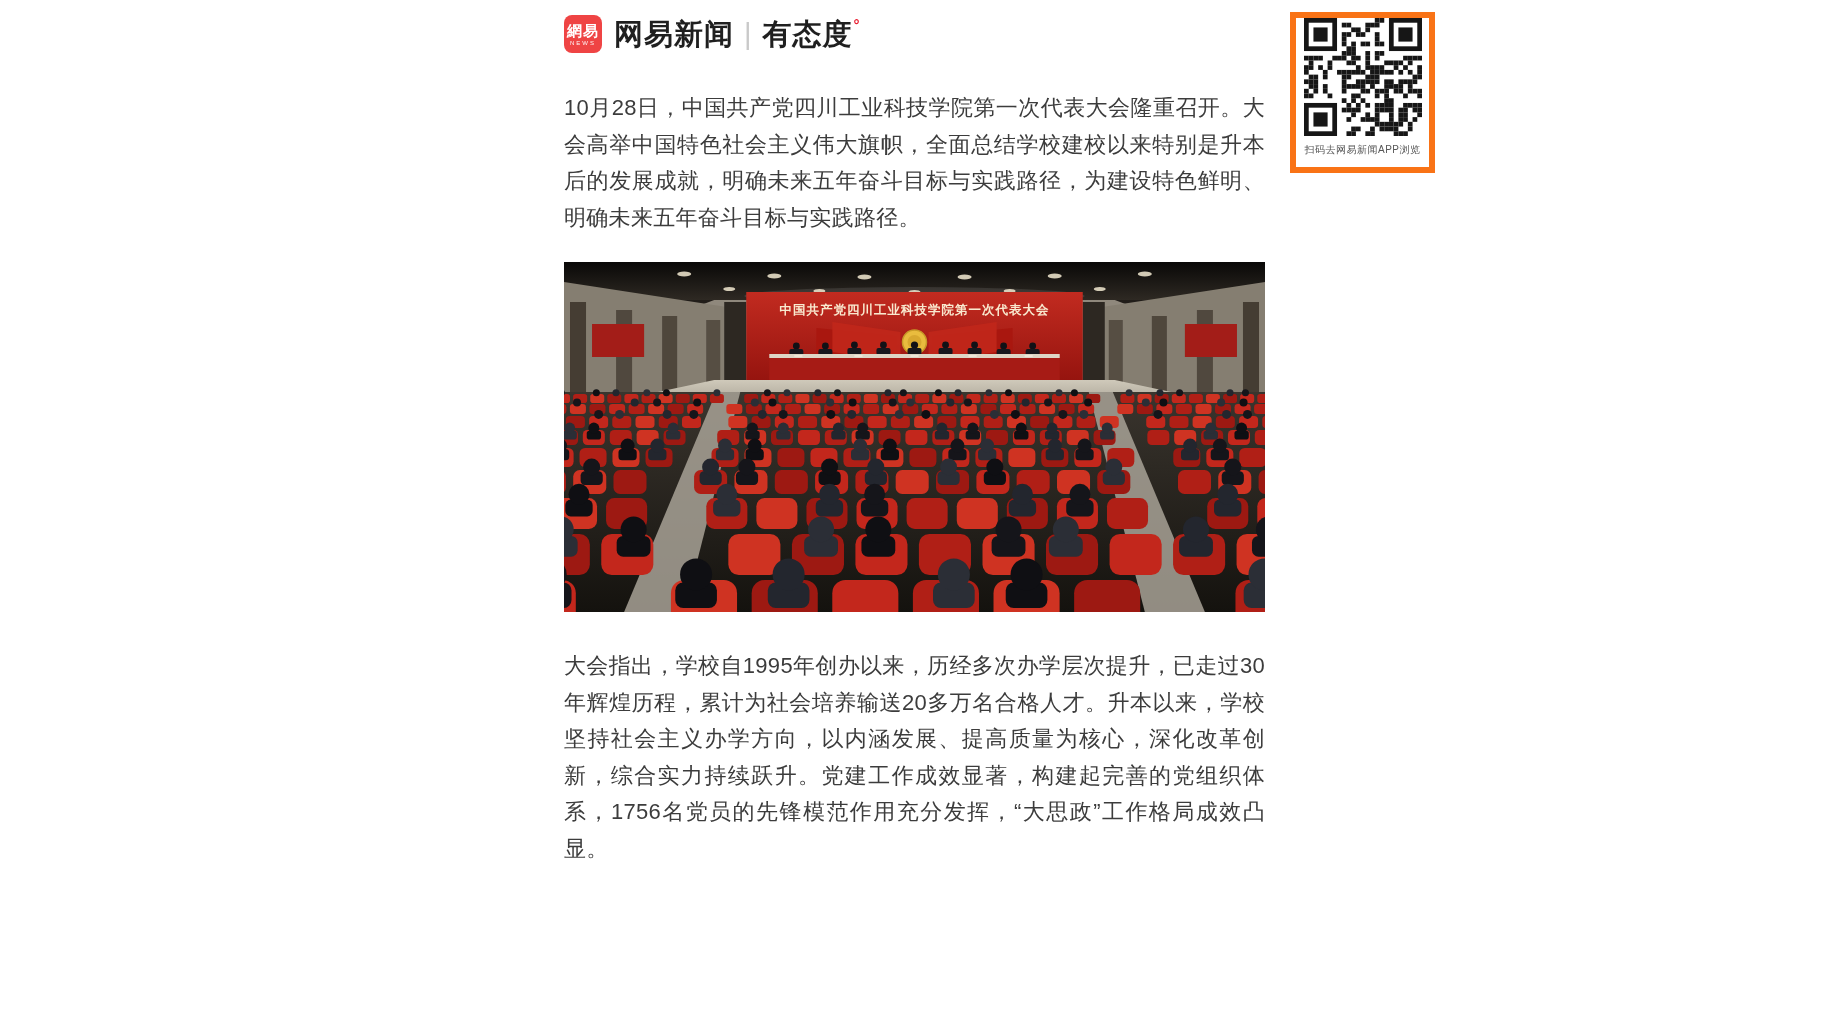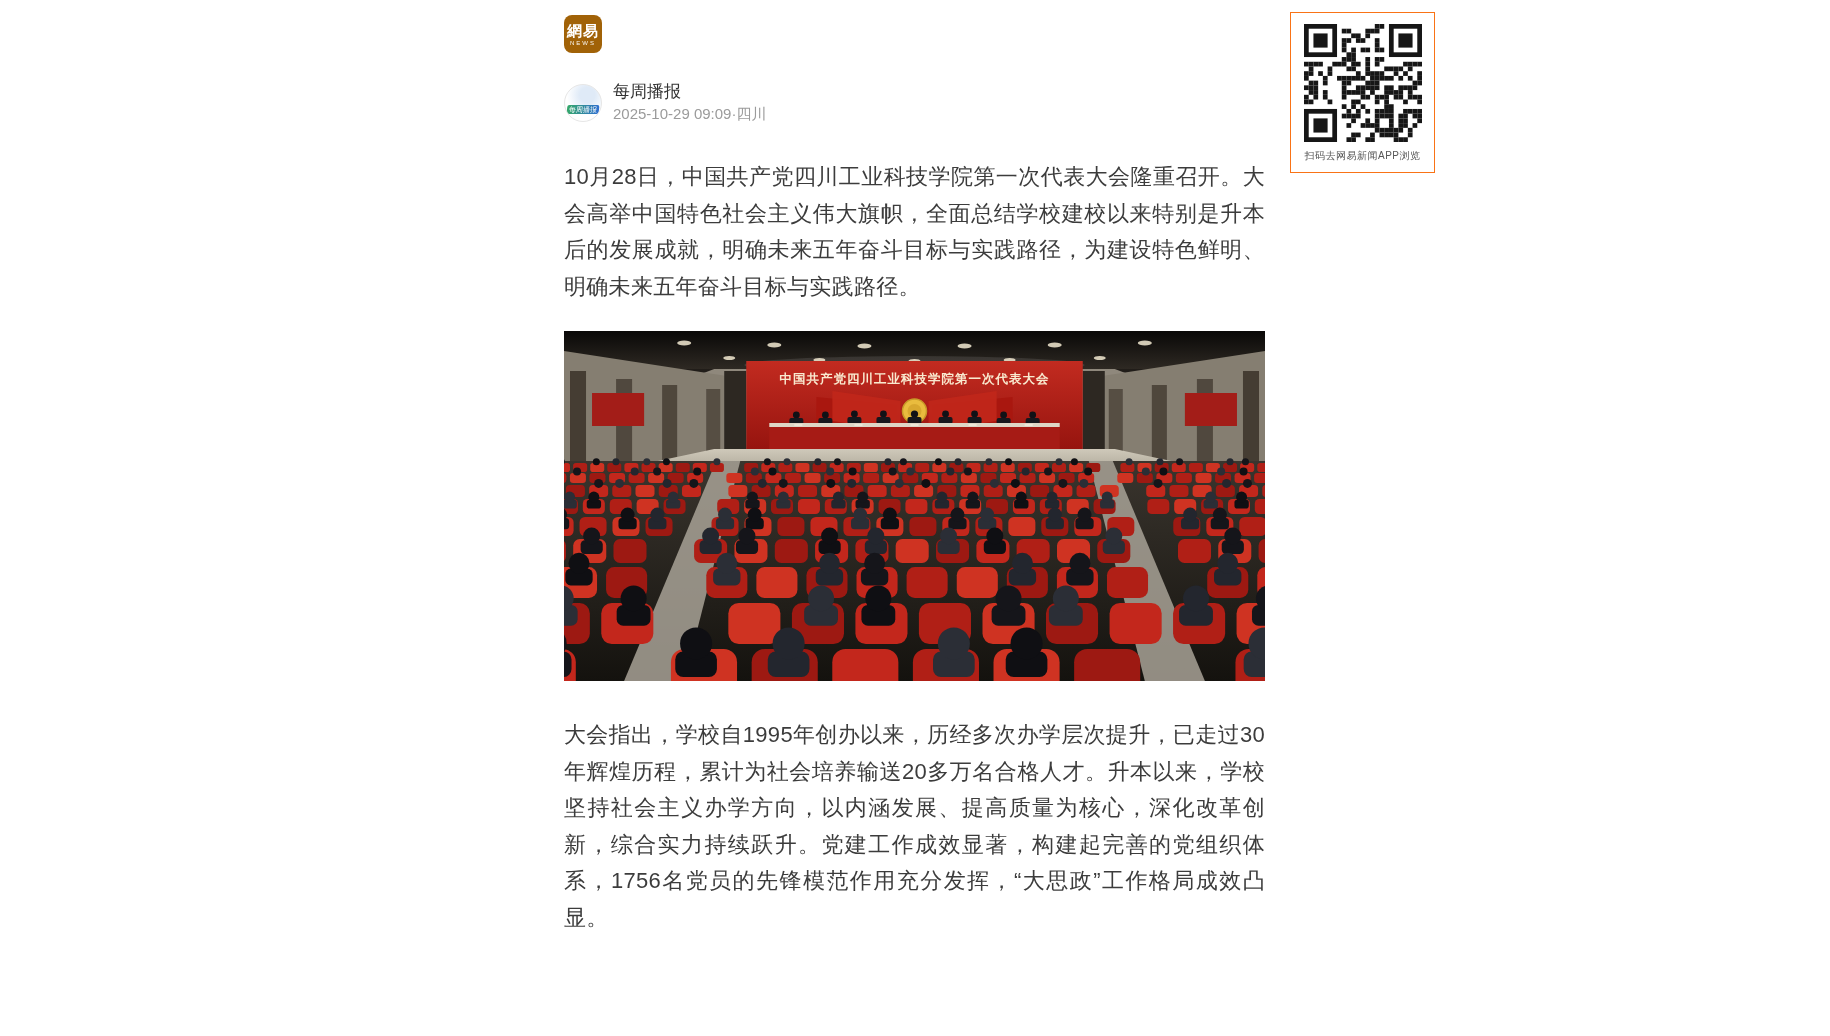--- a/index.html
+++ b/index.html
@@ -2,21 +2,21 @@
 <html><head>
 <meta charset="utf-8">
 <style>
   html,body{margin:0;padding:0;background:#fff;}
   .page{position:relative;width:1830px;height:1036px;background:#fff;overflow:hidden;
         font-family:"Liberation Sans","DejaVu Sans",sans-serif;}
   .content{position:absolute;left:564px;top:14px;width:701px;}
 
   
   .brand-row{display:flex;align-items:center;height:40px;}
-  .brand-logo{width:38px;height:38px;background:#a16207;border-radius:8px;display:flex;
+  .brand-logo{width:38px;height:38px;background:#ef4444;border-radius:8px;display:flex;
               flex-direction:column;align-items:center;justify-content:center;color:#fff;
               cursor:pointer;flex:0 0 auto;}
   .logo-zh{font-size:15px;font-weight:bold;letter-spacing:1px;line-height:1;}
   .logo-news{font-size:6px;letter-spacing:2px;margin-top:2px;opacity:.95;}
   .wordmark{display:flex;align-items:flex-start;margin-left:12px;color:#1f1f1f;
             font-size:29px;font-weight:700;letter-spacing:1px;line-height:38px;}
   .wm-divider{color:#c9c9c9;font-weight:300;margin:0 10px;}
   .slogan-mark{color:#e8192c;font-size:15px;font-weight:700;line-height:20px;margin-left:1px;}
 
   
@@ -38,47 +38,44 @@
   
   .para{margin:36px 0 0;width:701px;font-size:22px;line-height:36.5px;color:#3c3c3c;
         text-align:justify;letter-spacing:.3px;}
 
   
   .photo{margin:26px 0 0;width:701px;height:350px;overflow:hidden;background:#8b5cf6;}
   .photo svg{display:block;}
 
   
   .qr-panel{position:absolute;left:1290px;top:12px;width:145px;height:161px;box-sizing:border-box;
-            border:1px solid #f97316;background:#fff;text-align:center;padding-top:11px;}
+            border:6px solid #f97316;background:#fff;text-align:center;padding-top:0;}
   .qr-code{width:118px;height:118px;margin:0 auto;}
   .qr-caption{font-size:10px;color:#565656;margin-top:7px;letter-spacing:.5px;}
 </style>
 </head>
 <body>
 
 <div class="page">
   <div class="content">
 
     <header class="brand-row">
       <div class="brand-logo">
         <span class="logo-zh">網易</span>
         <span class="logo-news">NEWS</span>
       </div>
+      <div class="wordmark">
+        <span>网易新闻</span>
+        <span class="wm-divider">|</span>
+        <span>有态度</span>
+        <span class="slogan-mark">°</span>
+      </div>
     </header>
 
 
-    <div class="author-row">
-      <div class="avatar">
-        <span class="avatar-badge">每周播报</span>
-      </div>
-      <div class="author-meta">
-        <div class="author-name">每周播报</div>
-        <div class="timestamp">2025-10-29 09:09·四川</div>
-      </div>
-    </div>
 
     <p class="para">10月28日，中国共产党四川工业科技学院第一次代表大会隆重召开。大会高举中国特色社会主义伟大旗帜，全面总结学校建校以来特别是升本后的发展成就，明确未来五年奋斗目标与实践路径，为建设特色鲜明、明确未来五年奋斗目标与实践路径。</p>
 
     <figure class="photo" style="margin-left:0" aria-label="四川工业科技学院第一次党代会会场照片：红色主席台与观众席">
       <svg viewBox="0 0 700 350" width="701" height="350" preserveAspectRatio="none">
         <defs>
           <linearGradient id="ceilG" x1="0" y1="0" x2="0" y2="1">
             <stop offset="0" stop-color="#090807"></stop>
               <stop offset="1" stop-color="#2e2923"></stop>
           </linearGradient>

